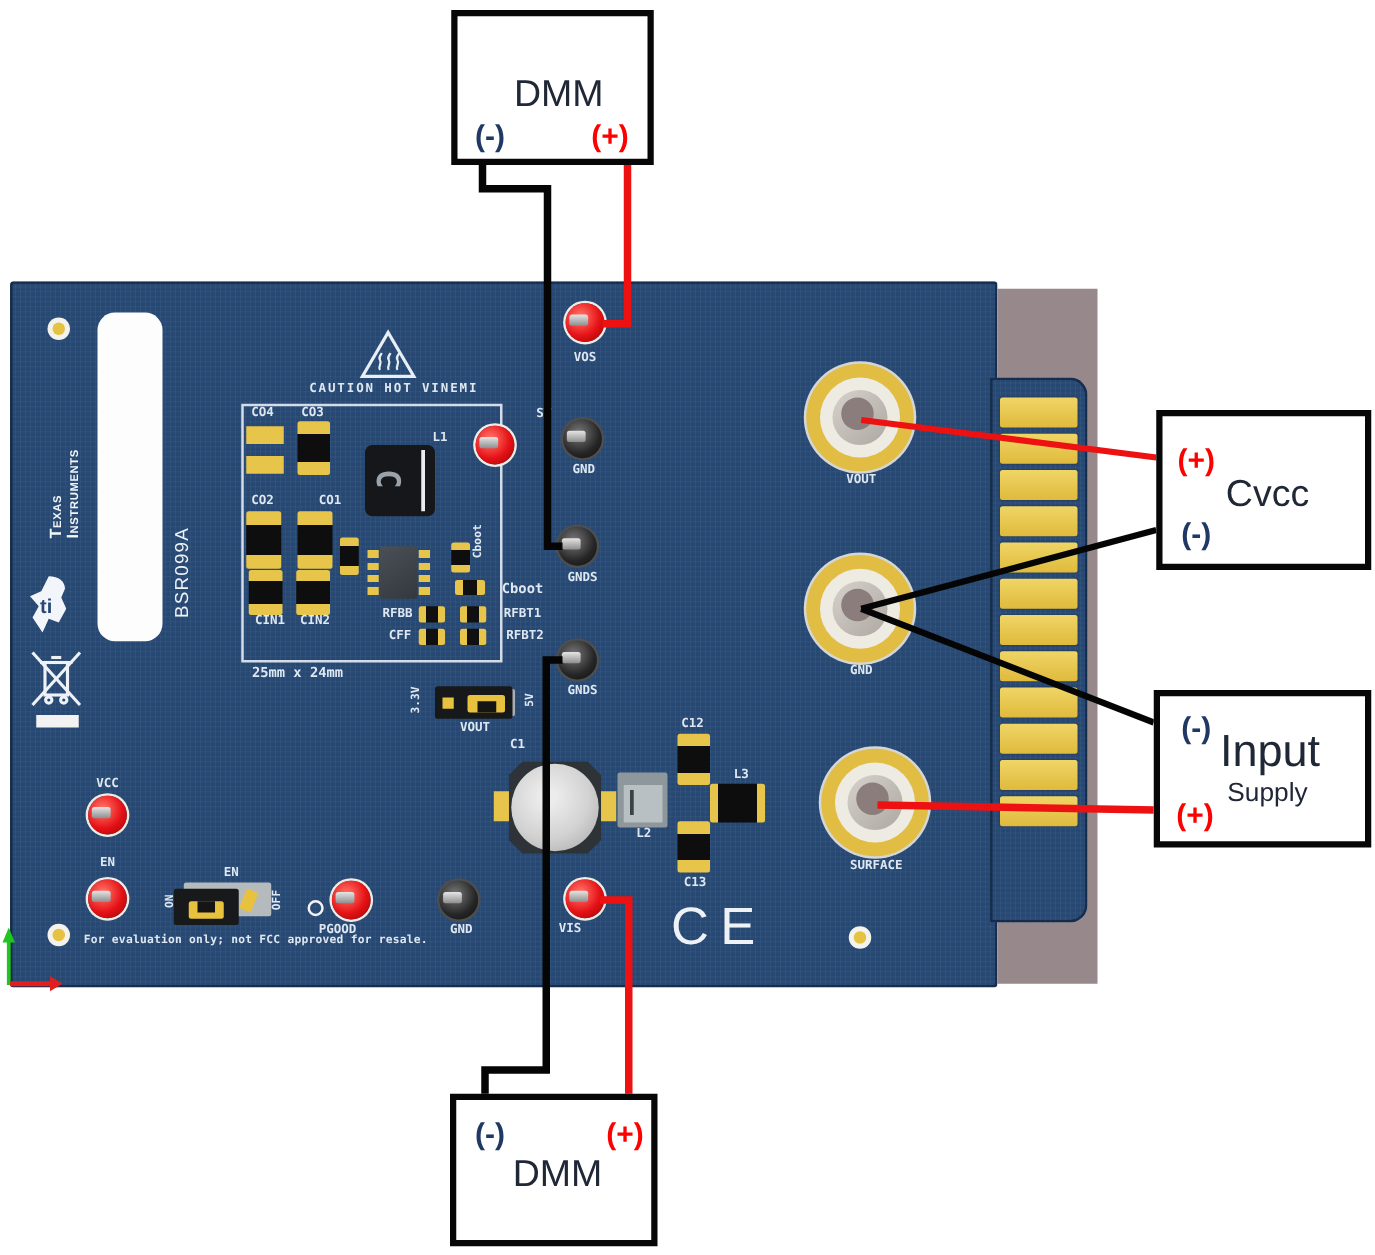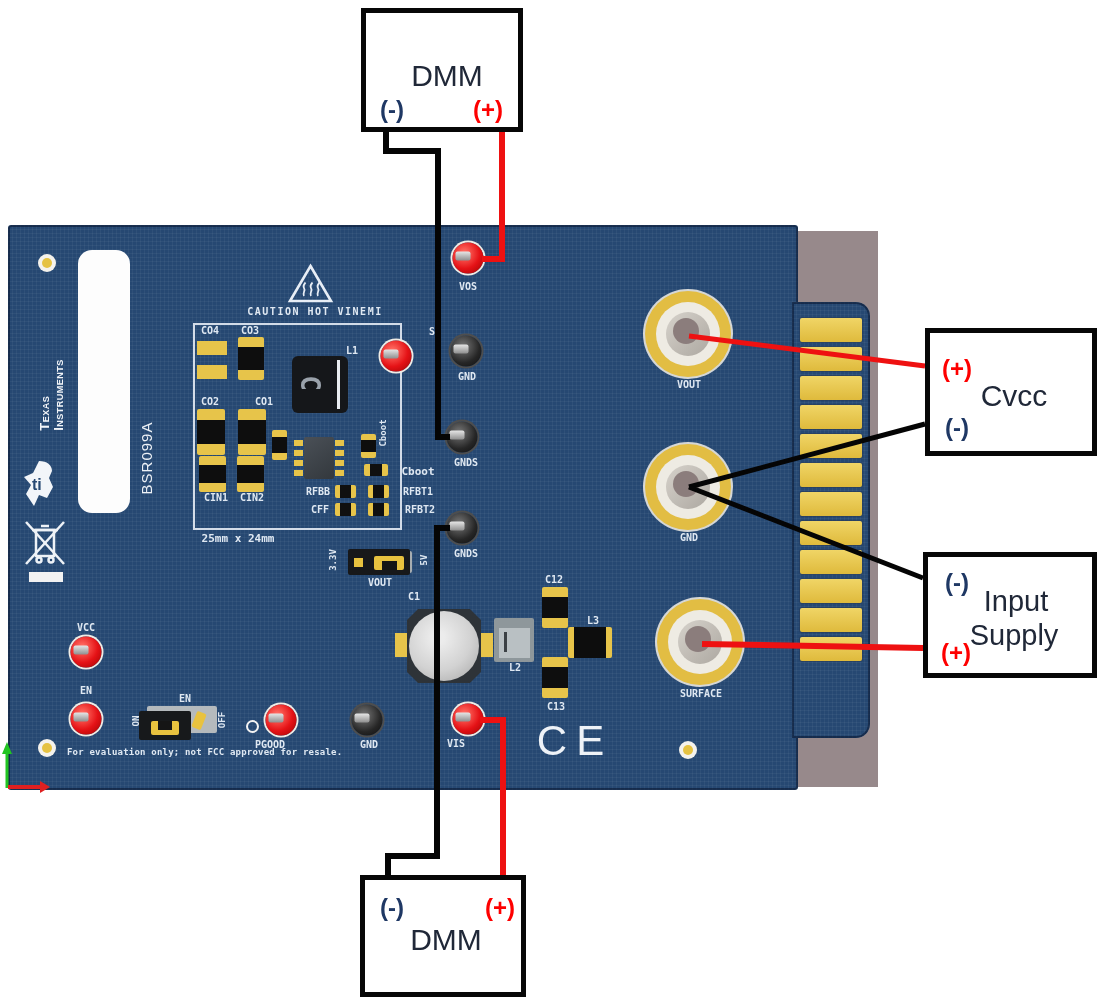--- a/index.html
+++ b/index.html
@@ -317,16 +317,16 @@
 </div>
 
 <div class="instr" style="left:925px; top:328px; width:162px; height:118px">
   <div class="t pos" style="left:27px; top:36px">(+)</div>
   <div class="t iname" style="left:84px; top:63px">Cvcc</div>
   <div class="t neg" style="left:27px; top:95px">(-)</div>
 </div>
 
 <div class="instr" style="left:923px; top:552px; width:164px; height:116px">
   <div class="t neg" style="left:29px; top:26px">(-)</div>
-  <div class="t iname" style="left:88px; top:44px; font-size:29px">Input</div>
-  <div class="t iname" style="left:86px; top:78px; font-size:29px">Supply</div>
+  <div class="t iname" style="left:88px; top:44px; font-size:36px">Input</div>
+  <div class="t iname" style="left:86px; top:78px; font-size:21px">Supply</div>
   <div class="t pos" style="left:28px; top:96px">(+)</div>
 </div>
 
 </body></html>

